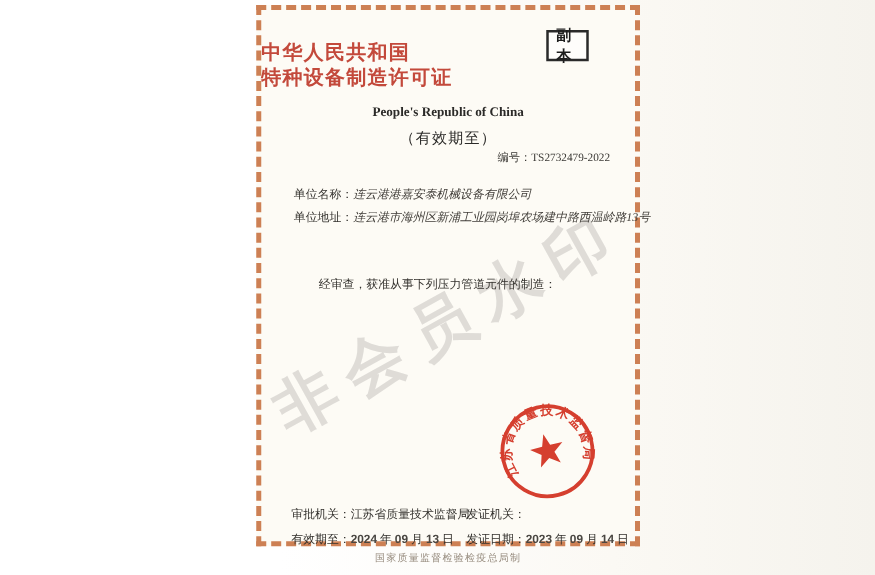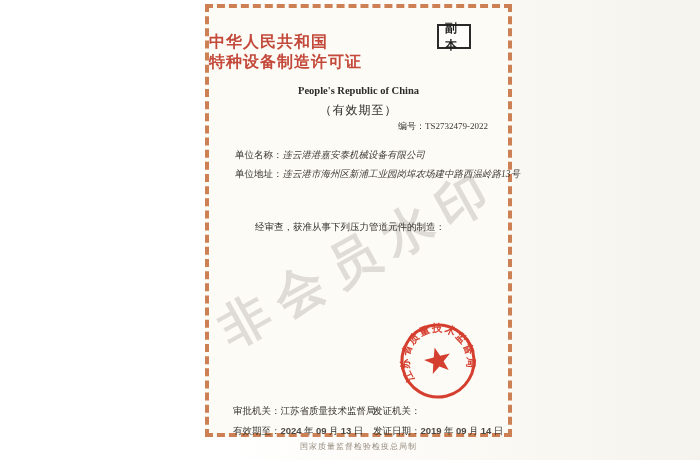--- a/index.html
+++ b/index.html
@@ -91,21 +91,21 @@
       <span>审批机关：</span><span>江苏省质量技术监督局</span>
     </div>
     <div class="bottom-line" style="left:164px; top:357px;">
       <span>发证机关：</span>
     </div>
 
     <div class="bottom-line" style="left:24px; top:377px;">
       <span>有效期至：</span><span class="num">2024</span> <span>年</span> <span class="num">09</span> <span>月</span> <span class="num">13</span> <span>日</span>
     </div>
     <div class="bottom-line" style="left:164px; top:377px;">
-      <span>发证日期：</span><span class="num">2019</span> <span>年</span> <span class="num">09</span> <span>月</span> <span class="num">14</span> <span>日</span>
+      <span>发证日期：</span><span class="num">2023</span> <span>年</span> <span class="num">09</span> <span>月</span> <span class="num">14</span> <span>日</span>
     </div>
 
     <svg class="seal" viewBox="-40 -40 80 80" xmlns="http://www.w3.org/2000/svg">
       <circle cx="0" cy="0" r="36" fill="none" stroke="#d2301f" stroke-width="3"></circle>
       <path id="sealTextPath" d="M -26 14 A 29.5 29.5 0 1 1 26 14" fill="none"></path>
       <text fill="#d2301f" font-size="10.5" font-weight="700" letter-spacing="1.5">
         <textPath href="#sealTextPath" startOffset="2">江苏省质量技术监督局</textPath>
       </text>
       <polygon fill="#d2301f" points="0,-14 -3.3,-4.5 -13.3,-4.3 -5.3,1.7 -8.2,11.3 0,5.6 8.2,11.3 5.3,1.7 13.3,-4.3 3.3,-4.5"></polygon>
     </svg>

